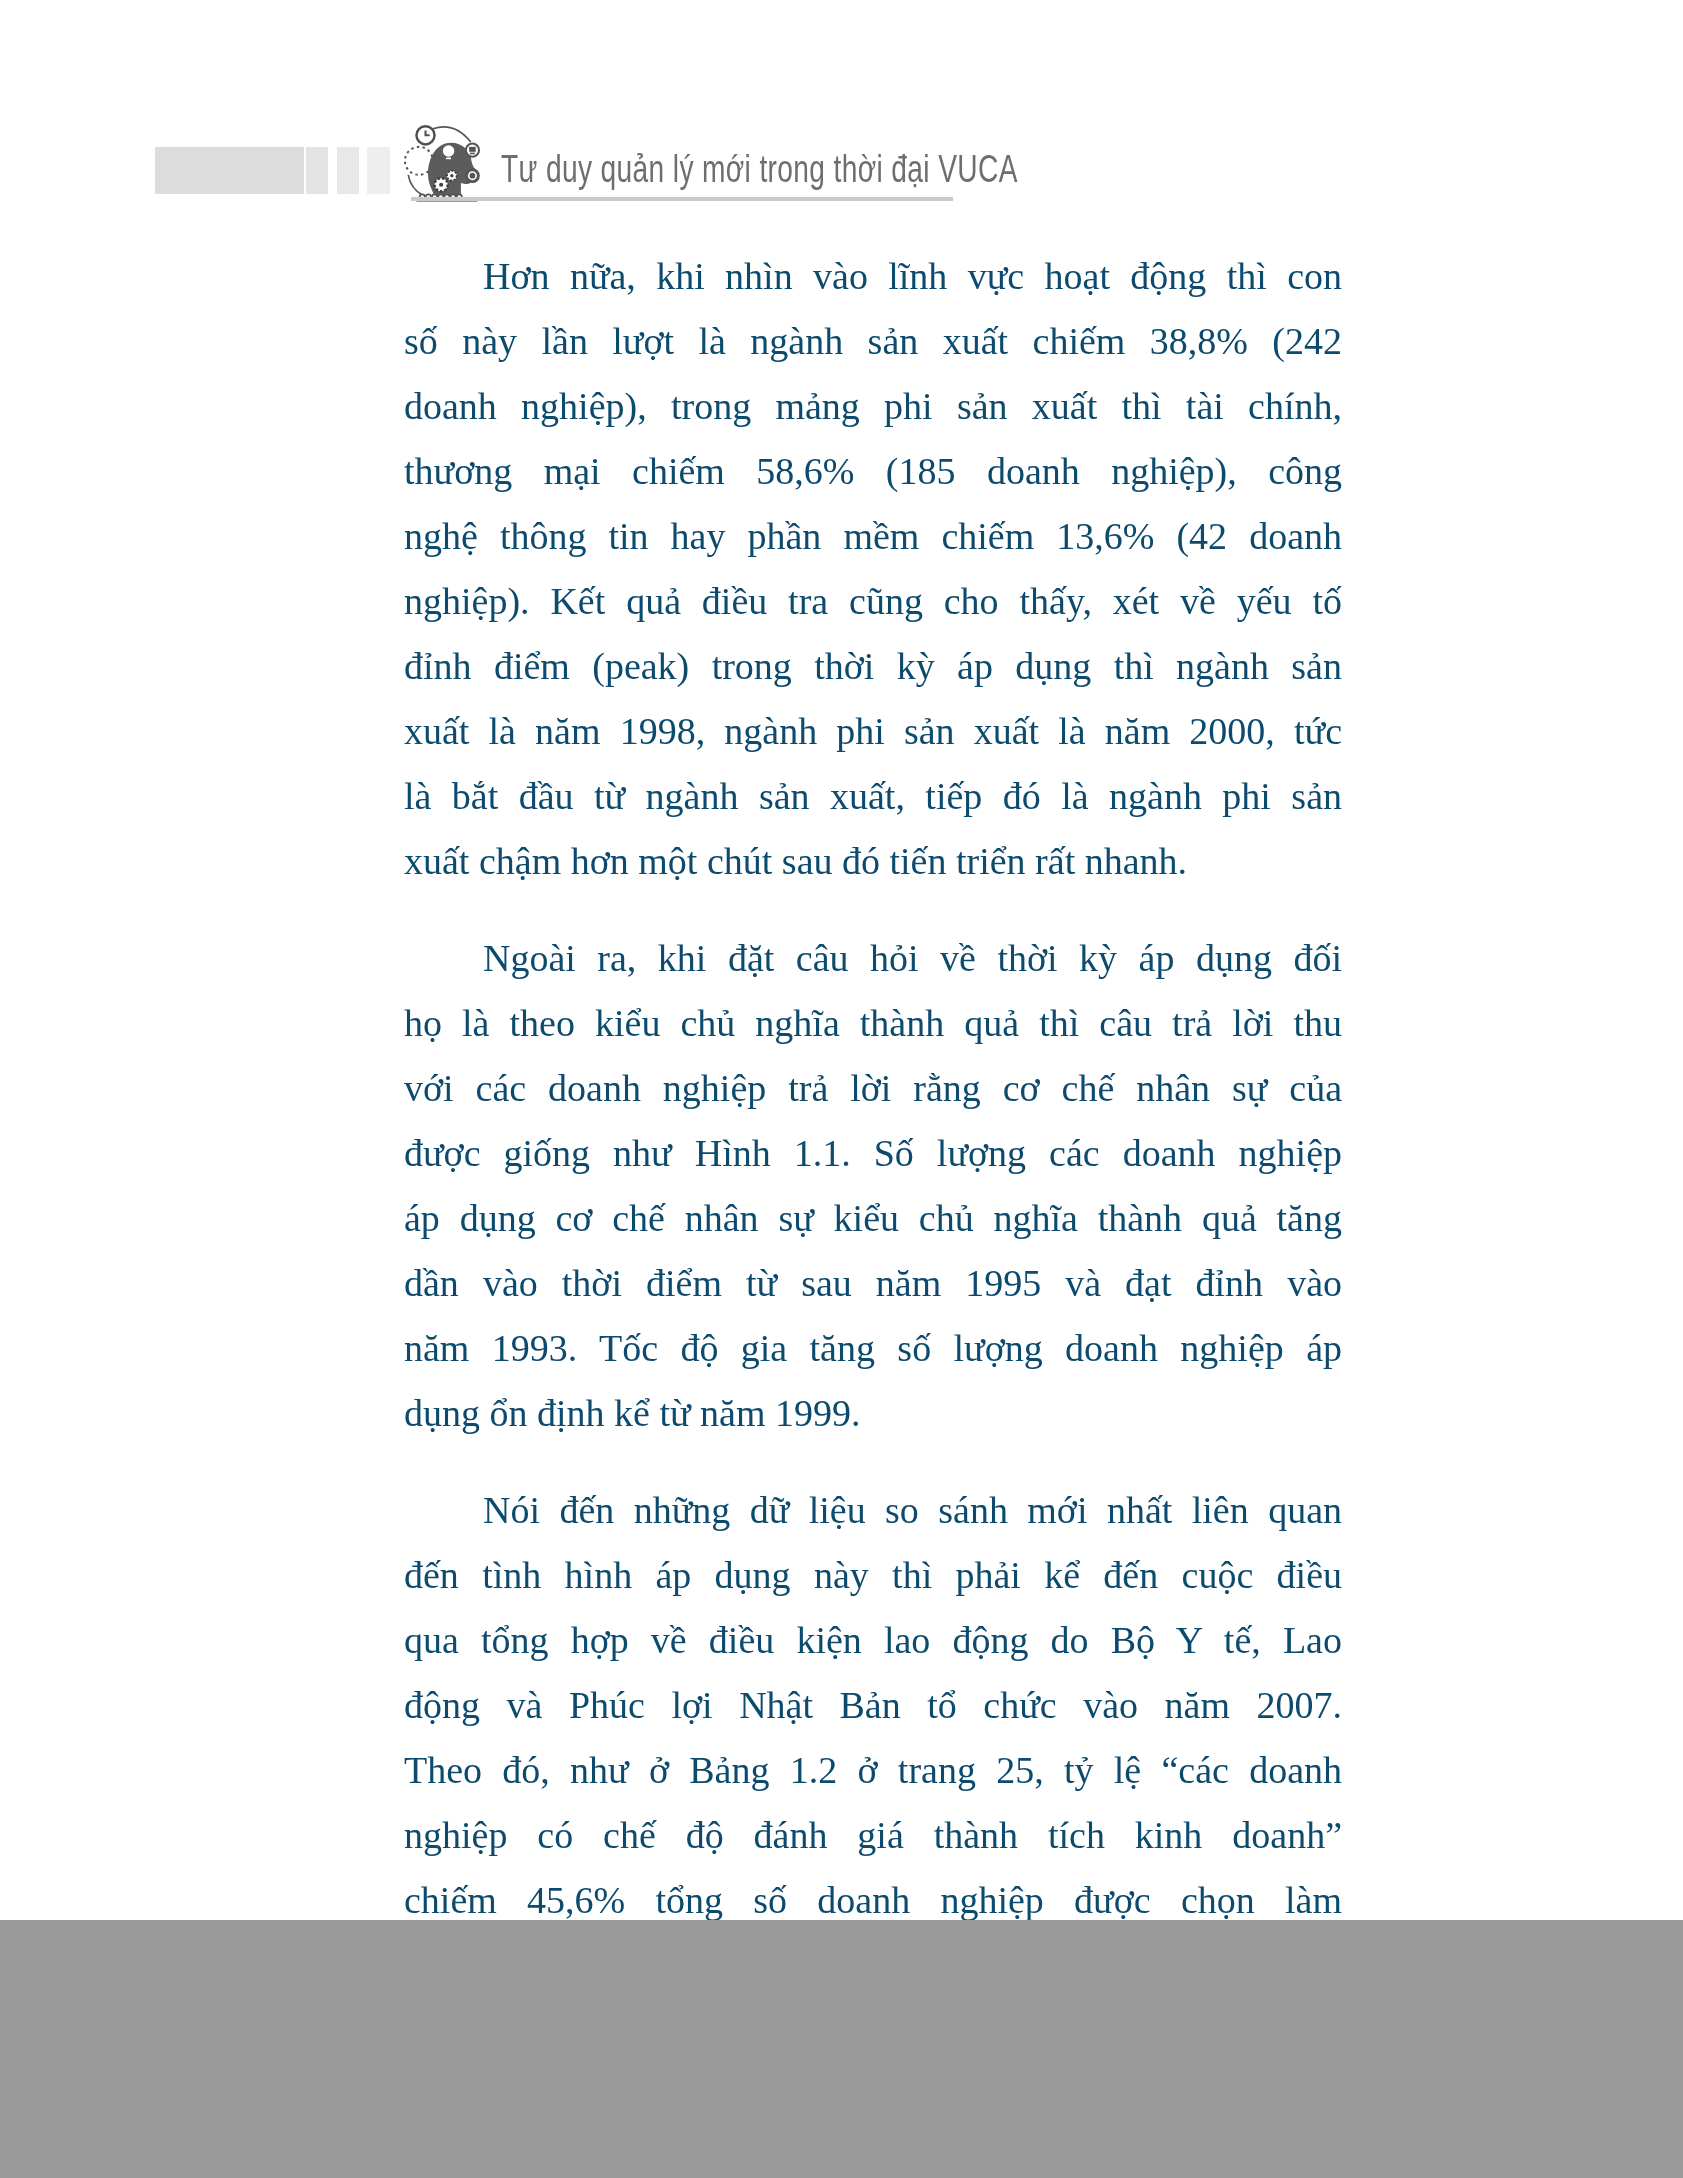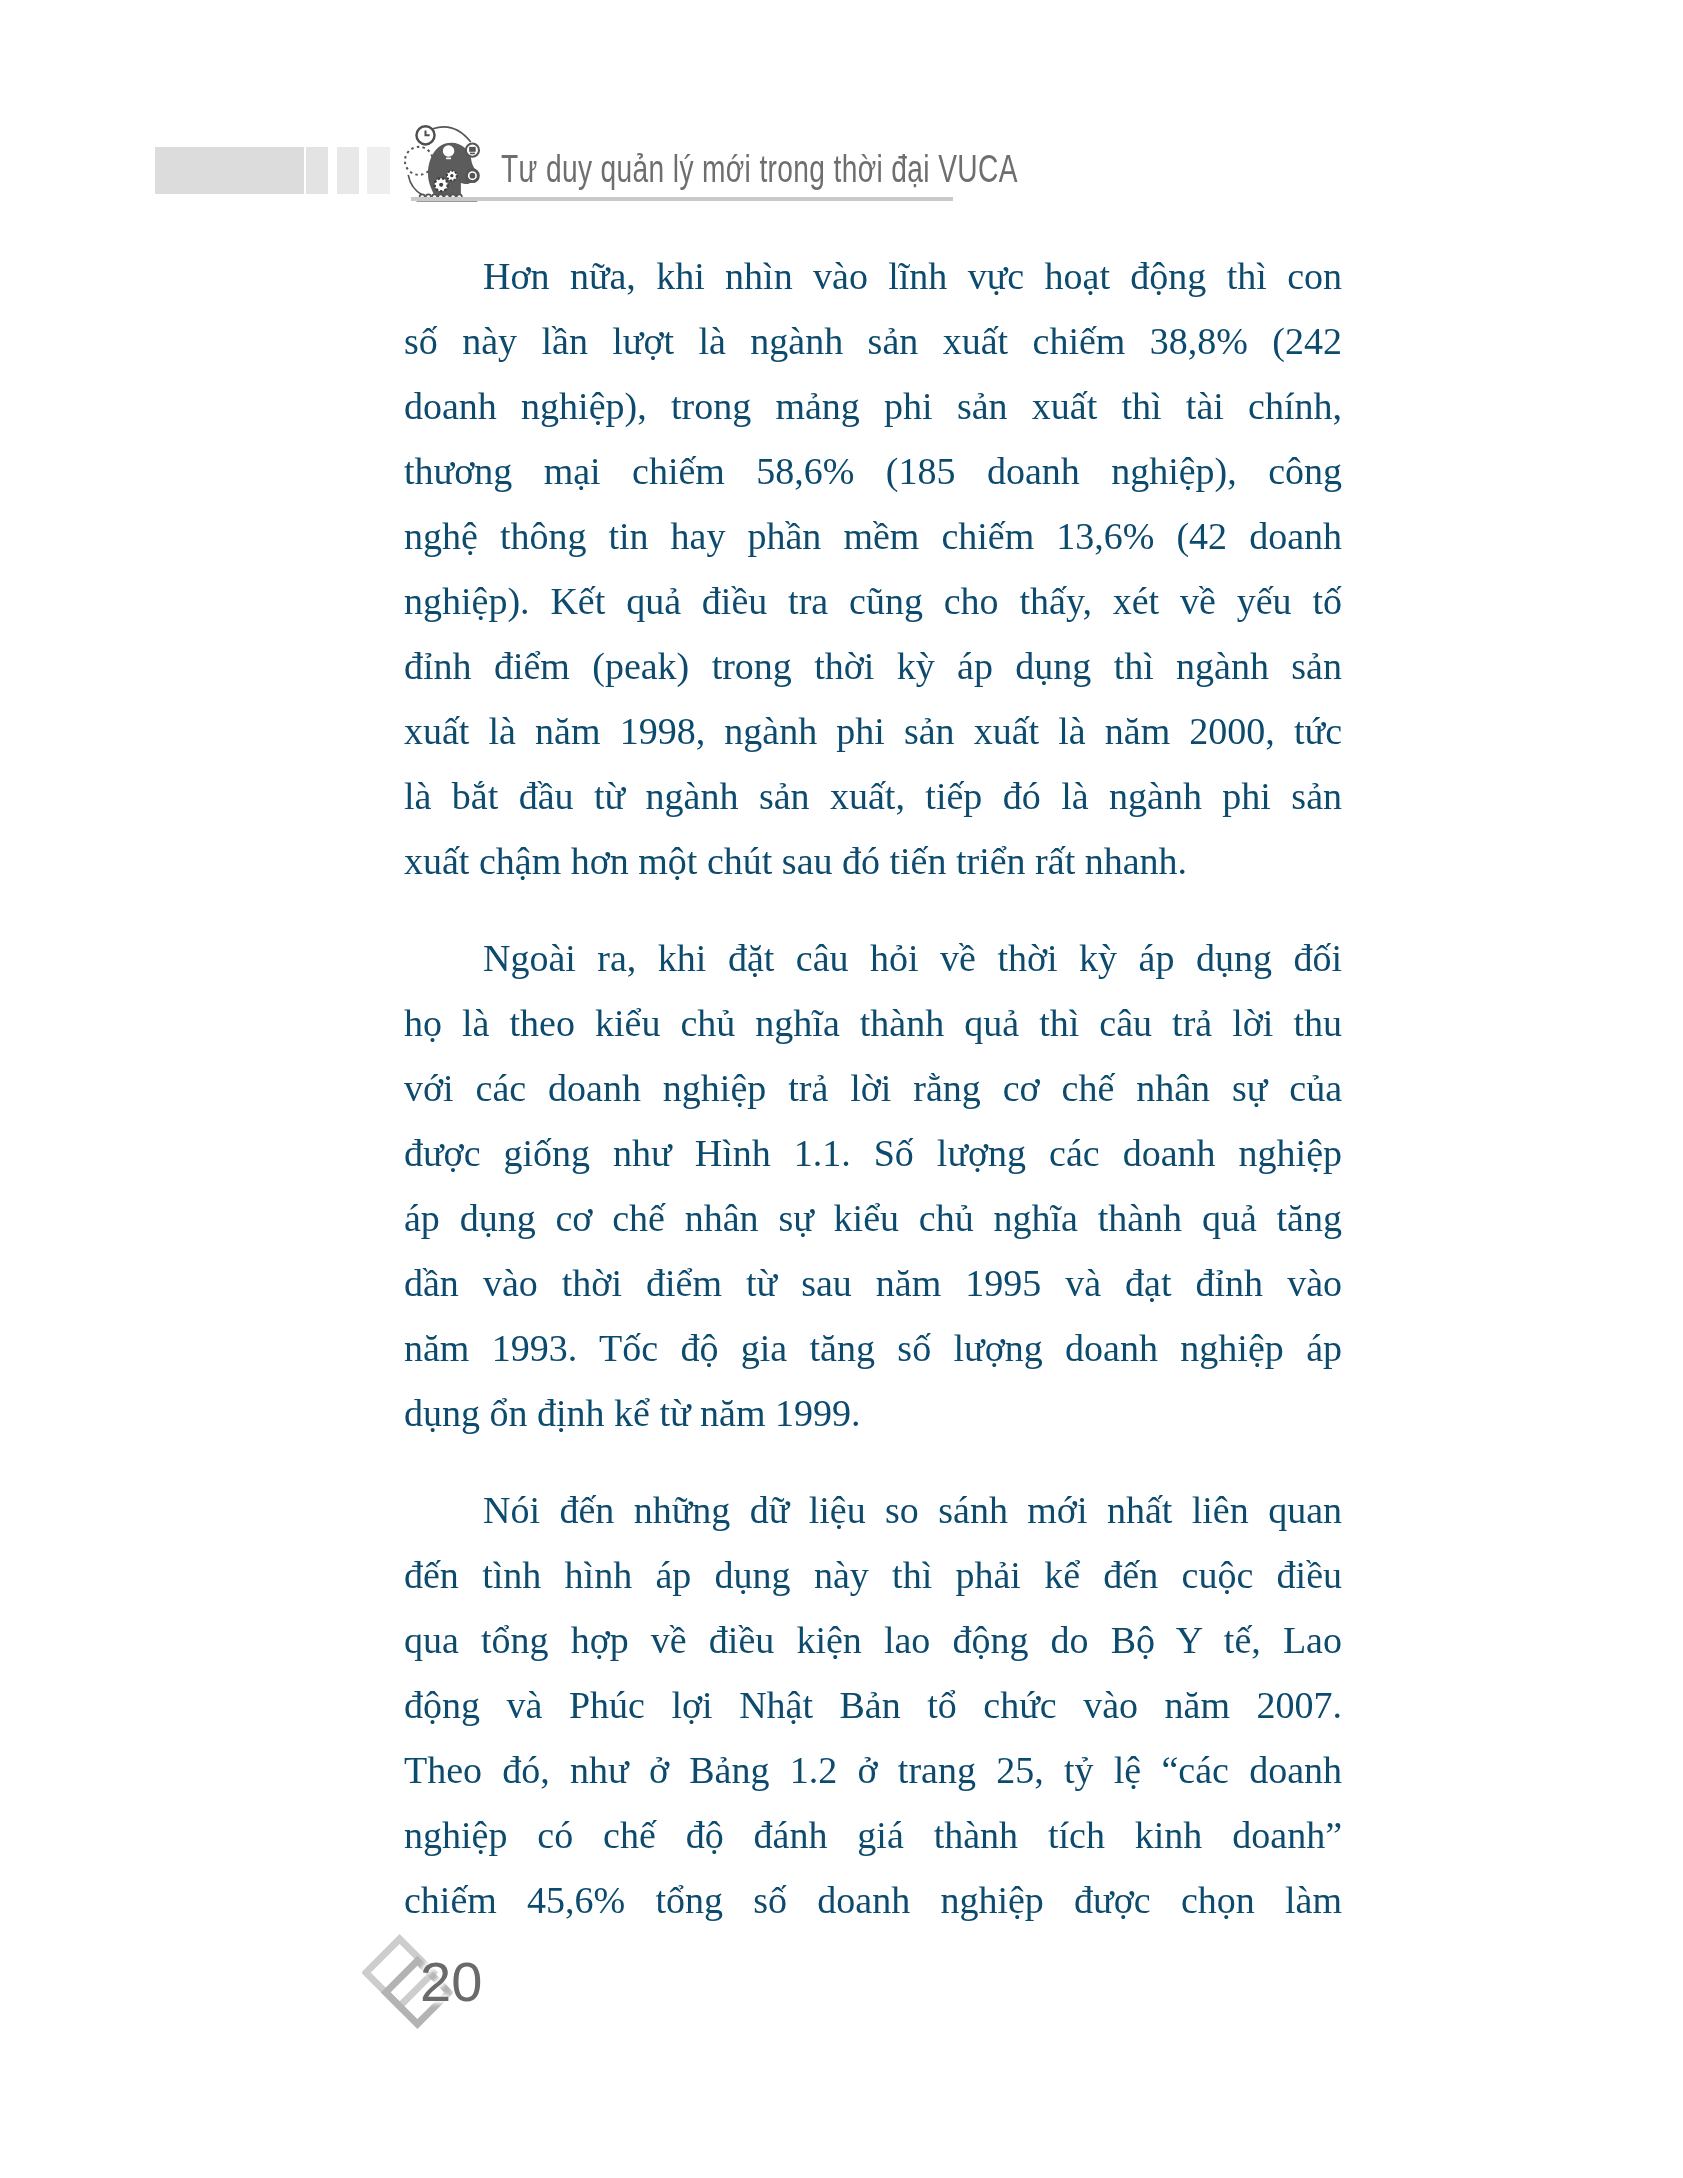--- a/index.html
+++ b/index.html
@@ -1,18 +1,18 @@
 <!DOCTYPE html>
 <html><head>
 <meta charset="utf-8">
 <style>
   html,body{margin:0;padding:0;background:#9a9a9a;}
   .page{
     position:relative;
-    width:1683px;height:2178px;
+    width:1683px;height:1920px;
     background:#ffffff;
     overflow:hidden;
     font-family:"Liberation Serif","DejaVu Serif",serif;
   }
   
   .hbar{position:absolute;top:147px;height:47px;}
   .hbar.big{left:155px;width:149px;background:#dcdcdc;}
   .hbar.sq1{left:306px;width:22px;background:#e3e3e3;}
   .hbar.sq2{left:337px;width:22px;background:#e8e8e8;}
   .hbar.sq3{left:367px;width:23px;background:#eeeeee;}

